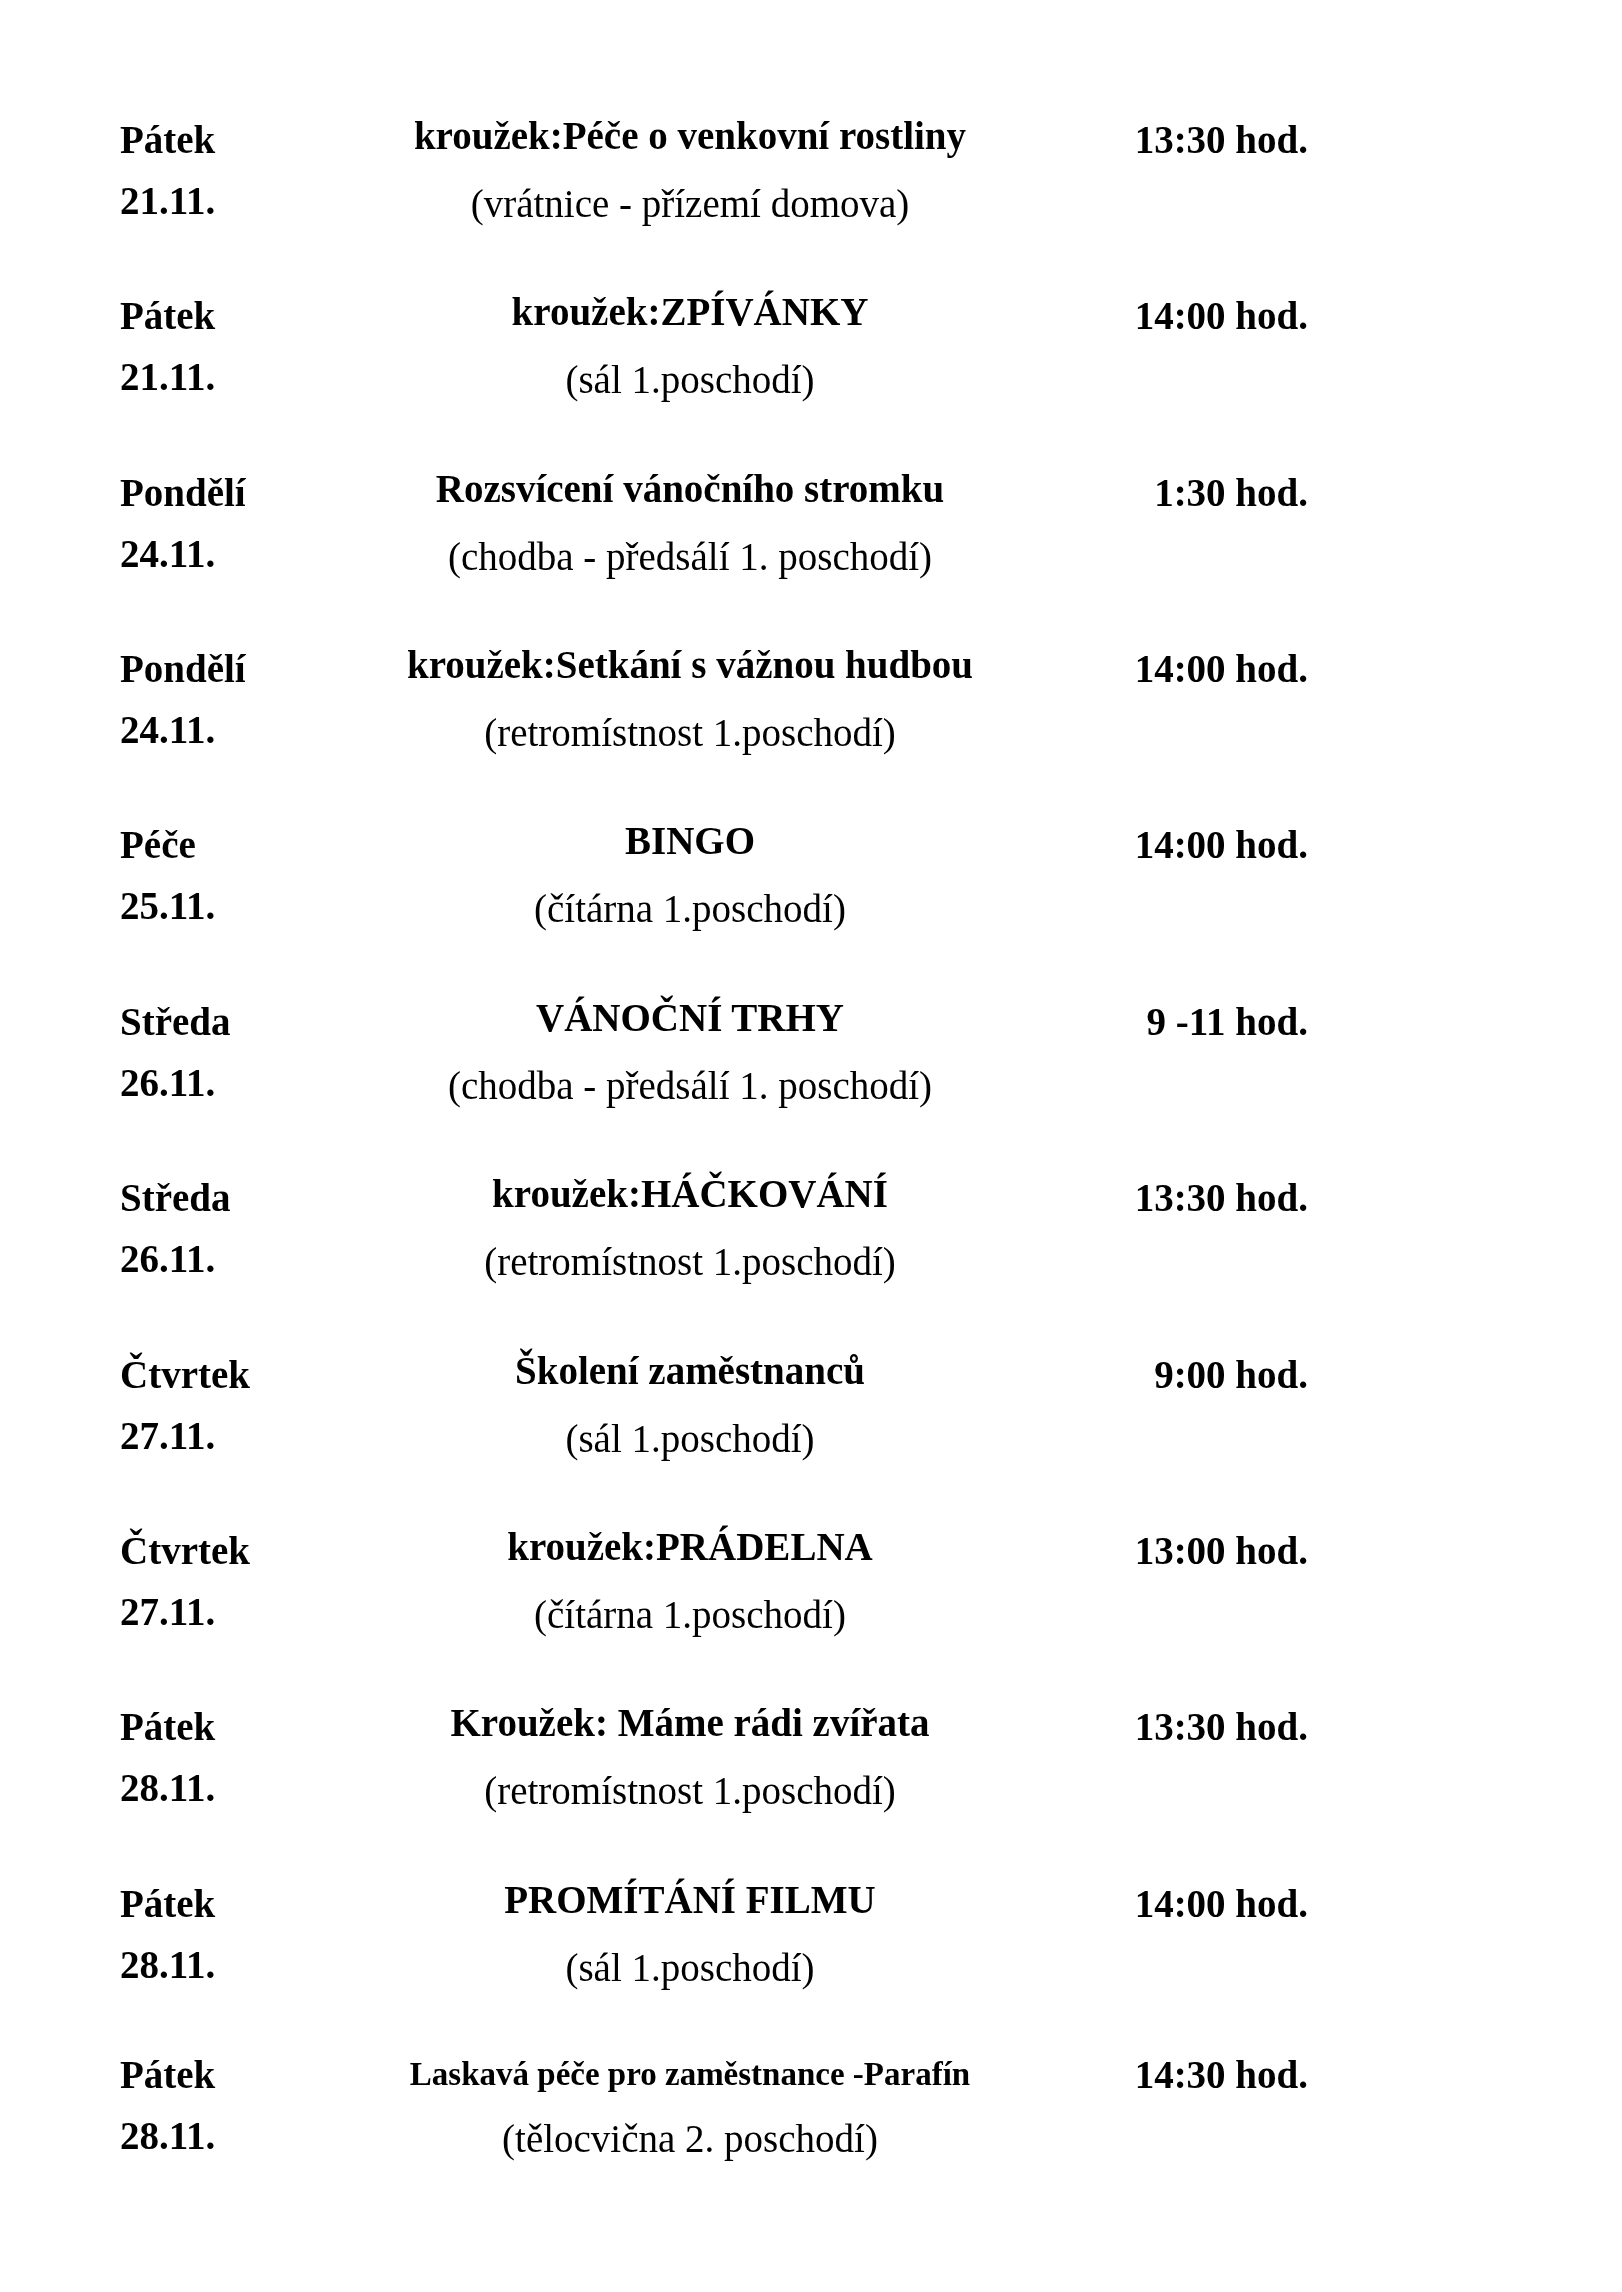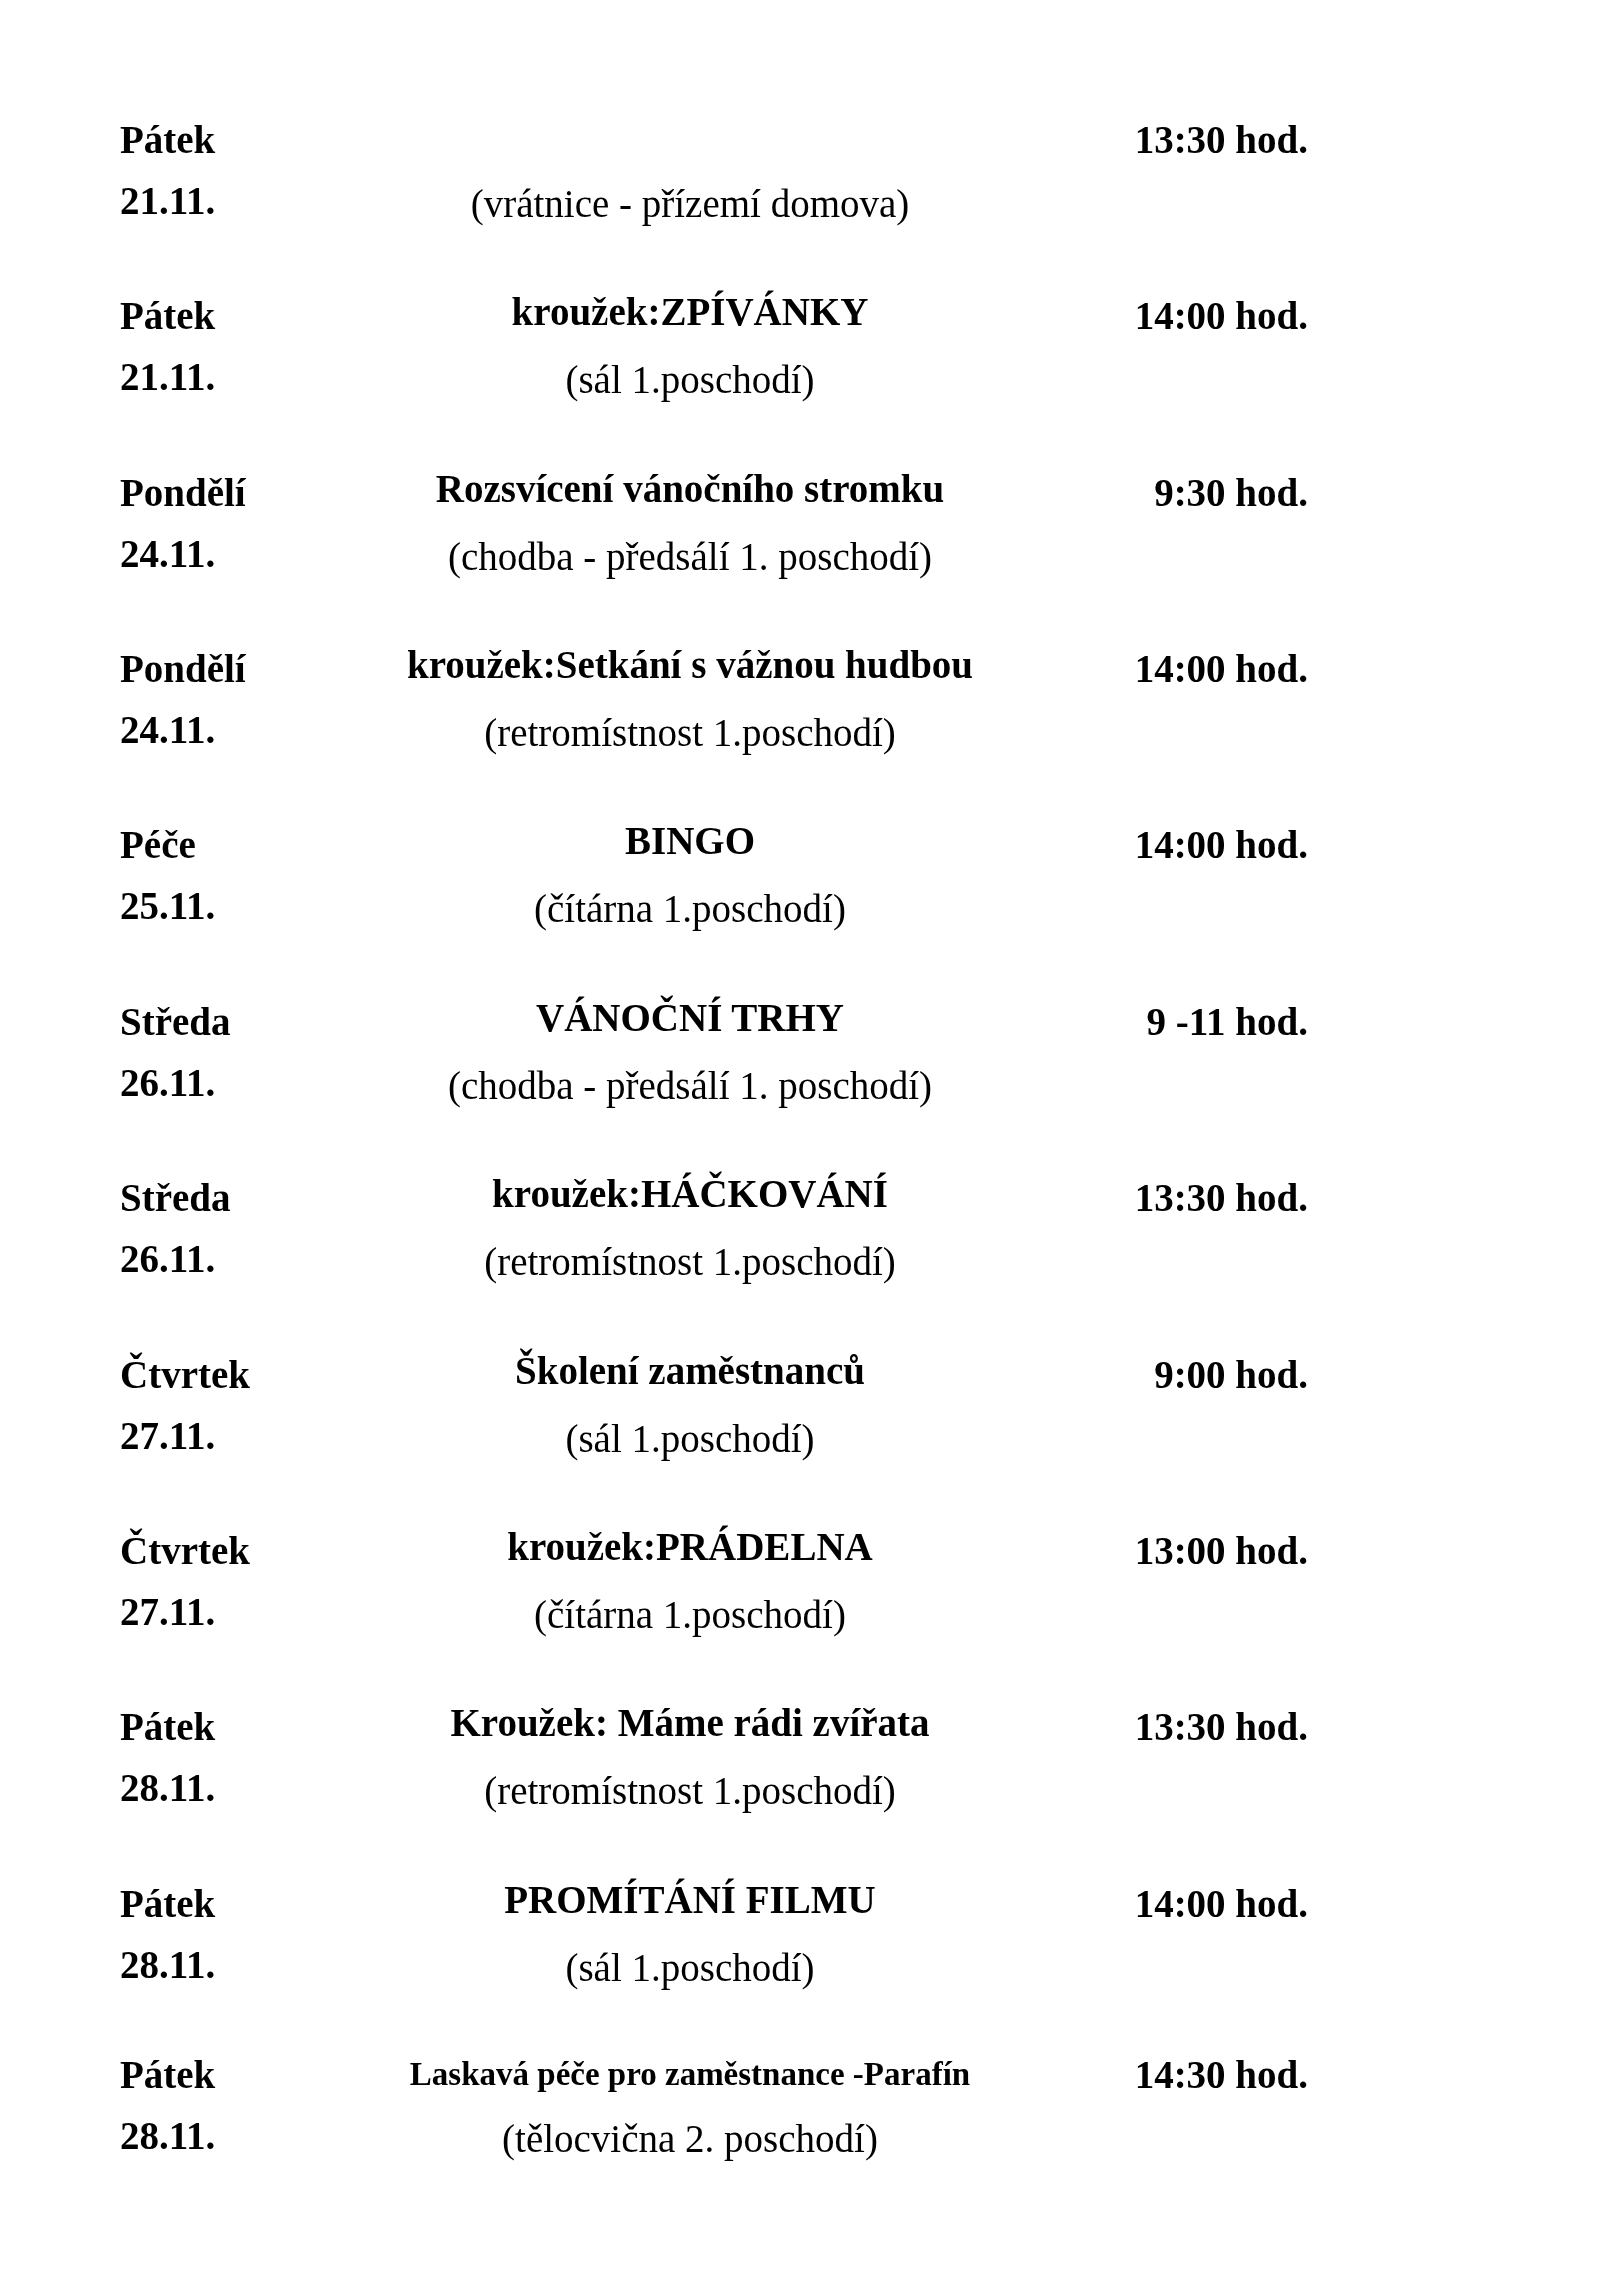--- a/index.html
+++ b/index.html
@@ -15,38 +15,39 @@
   .time { position: absolute; right: 338px; top: 0; font-weight: bold; font-size: 39px; line-height: 47px; white-space: nowrap; }
 </style>
 </head>
 <body>
 
 <div class="page">
 
   <div class="row" style="top:116px">
     <div class="day">Pátek</div>
     <div class="date">21.11.</div>
+    <div class="title">kroužek:Péče o venkovní rostliny</div>
     <div class="loc">(vrátnice - přízemí domova)</div>
     <div class="time">13:30 hod.</div>
   </div>
 
   <div class="row" style="top:292px">
     <div class="day">Pátek</div>
     <div class="date">21.11.</div>
     <div class="title">kroužek:ZPÍVÁNKY</div>
     <div class="loc">(sál 1.poschodí)</div>
     <div class="time">14:00 hod.</div>
   </div>
 
   <div class="row" style="top:469px">
     <div class="day">Pondělí</div>
     <div class="date">24.11.</div>
     <div class="title">Rozsvícení vánočního stromku</div>
     <div class="loc">(chodba - předsálí 1. poschodí)</div>
-    <div class="time">9:30 hod.</div>
+    <div class="time">1:30 hod.</div>
   </div>
 
   <div class="row" style="top:645px">
     <div class="day">Pondělí</div>
     <div class="date">24.11.</div>
     <div class="title">kroužek:Setkání s vážnou hudbou</div>
     <div class="loc">(retromístnost 1.poschodí)</div>
     <div class="time">14:00 hod.</div>
   </div>
 

